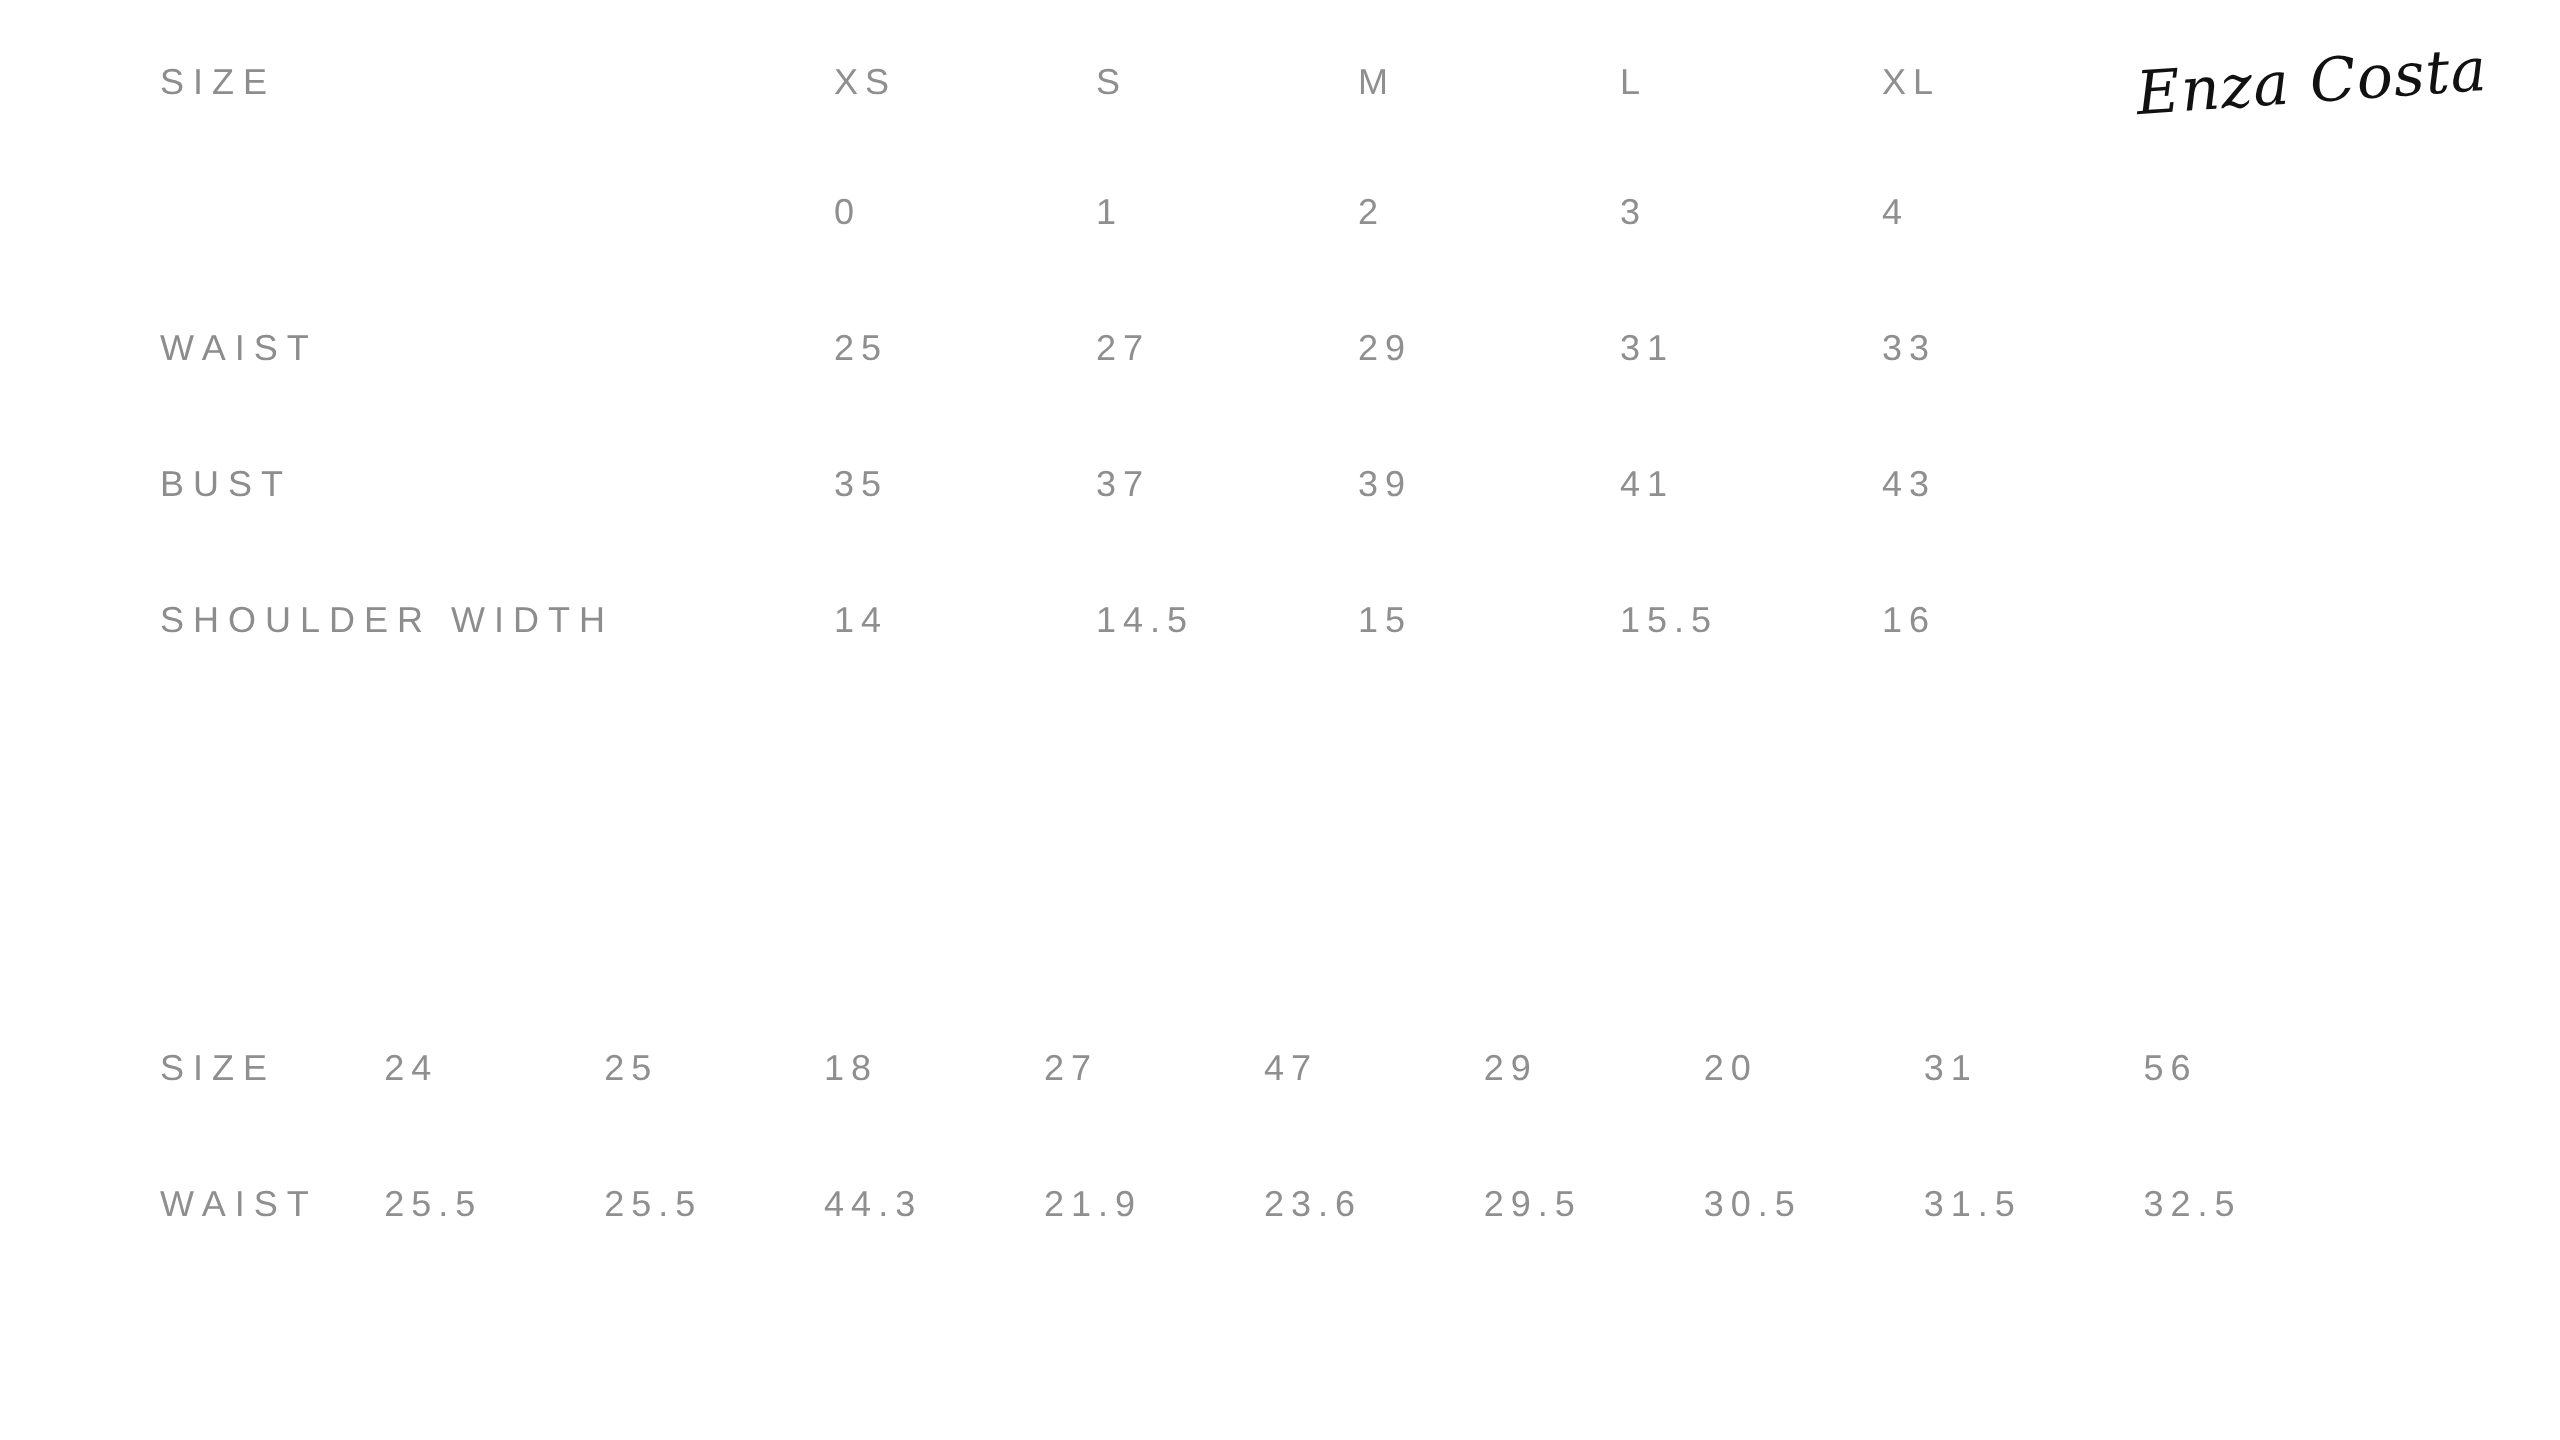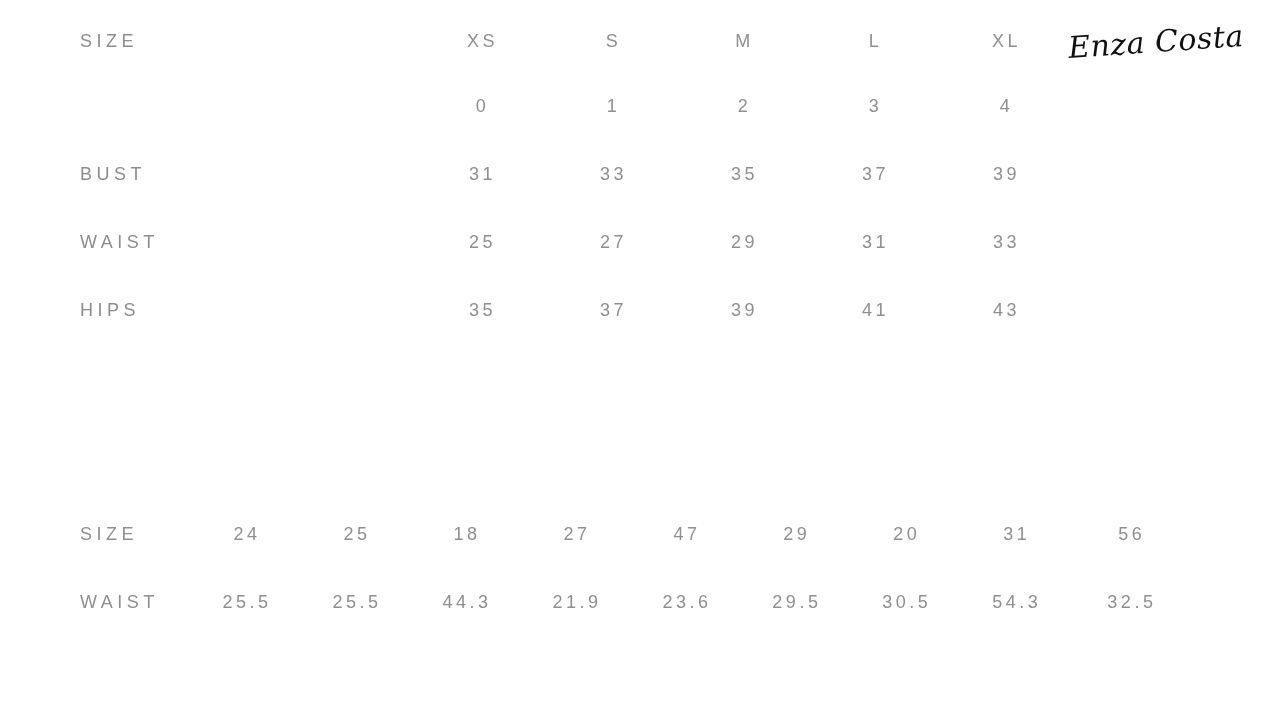--- a/index.html
+++ b/index.html
@@ -63,21 +63,21 @@
     vertical-align: middle;
     font-size: 18px;
     letter-spacing: 4.5px;
   }
   .table-top td.rowlabel {
     text-align: left;
     padding-left: 8px;
     color: #8d8d8d;
   }
   .table-top td.val {
-    text-align: center;
+    text-align: left;
     letter-spacing: 3.5px;
   }
   .table-top tr.headrow td {
     height: 62px;
   }
   .table-top tr.numrow td {
     height: 68px;
   }
 
   
@@ -89,21 +89,21 @@
   }
   .table-bottom col.label { width: 118px; }
   .table-bottom col.c { width: 108px; }
   .table-bottom col.clast { width: 118px; }
 
   .table-bottom td {
     height: 68px;
     vertical-align: middle;
     font-size: 18px;
     letter-spacing: 3.5px;
-    text-align: center;
+    text-align: left;
   }
   .table-bottom td.rowlabel {
     text-align: left;
     padding-left: 8px;
     letter-spacing: 4.5px;
   }
 </style>
 </head>
 <body>
 
@@ -131,42 +131,42 @@
       </tr>
       <tr class="numrow">
         <td class="rowlabel"></td>
         <td class="val">0</td>
         <td class="val">1</td>
         <td class="val">2</td>
         <td class="val">3</td>
         <td class="val">4</td>
       </tr>
       <tr>
-        <td class="rowlabel">BUST</td>
-        <td class="val">31</td>
-        <td class="val">33</td>
-        <td class="val">35</td>
-        <td class="val">37</td>
-        <td class="val">39</td>
-      </tr>
-      <tr>
         <td class="rowlabel">WAIST</td>
         <td class="val">25</td>
         <td class="val">27</td>
         <td class="val">29</td>
         <td class="val">31</td>
         <td class="val">33</td>
       </tr>
       <tr>
-        <td class="rowlabel">HIPS</td>
+        <td class="rowlabel">BUST</td>
         <td class="val">35</td>
         <td class="val">37</td>
         <td class="val">39</td>
         <td class="val">41</td>
         <td class="val">43</td>
+      </tr>
+      <tr>
+        <td class="rowlabel">SHOULDER WIDTH</td>
+        <td class="val">14</td>
+        <td class="val">14.5</td>
+        <td class="val">15</td>
+        <td class="val">15.5</td>
+        <td class="val">16</td>
       </tr>
     </tbody>
   </table>
 
   <table class="table-bottom">
     <colgroup>
       <col class="label">
       <col class="c">
         <col class="c">
         <col class="c">
@@ -192,19 +192,19 @@
       </tr>
       <tr>
         <td class="rowlabel">WAIST</td>
         <td>25.5</td>
         <td>25.5</td>
         <td>44.3</td>
         <td>21.9</td>
         <td>23.6</td>
         <td>29.5</td>
         <td>30.5</td>
-        <td>54.3</td>
+        <td>31.5</td>
         <td>32.5</td>
       </tr>
     </tbody>
   </table>
 
 </div>
 
 </body></html>

